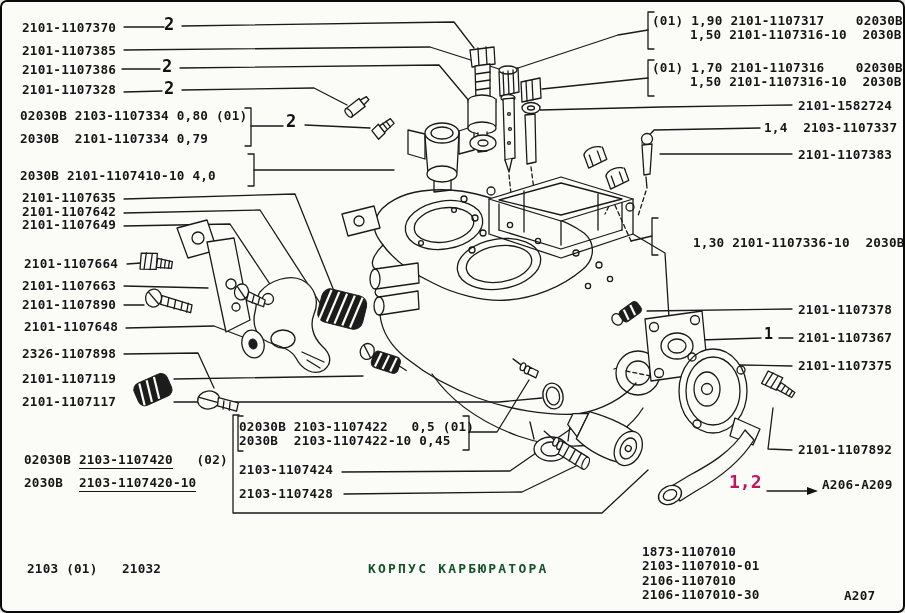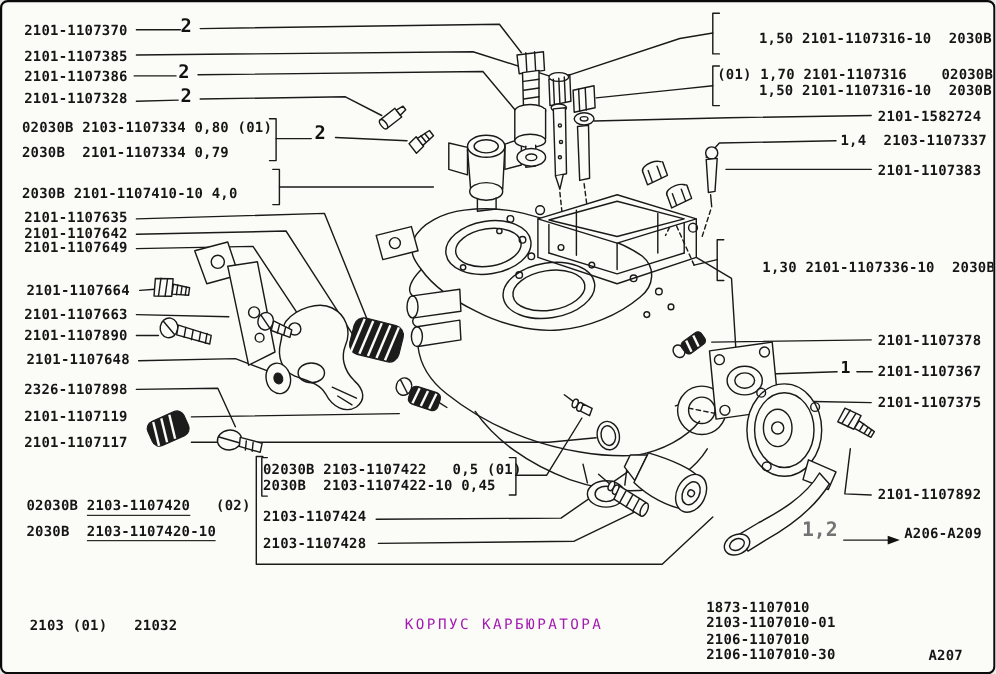--- a/index.html
+++ b/index.html
@@ -7,22 +7,22 @@
     position:relative;width:905px;height:613px;margin:0 auto;
     background:#fbfbf8;border:2px solid #0a0a0a;border-radius:7px;
     box-sizing:border-box;overflow:hidden;
     font-family:"DejaVu Sans Mono","Liberation Mono",monospace;
     color:#141414;
   }
   .t{position:absolute;font-weight:700;font-size:12.7px;line-height:13px;
      white-space:pre;letter-spacing:0.2px;color:#161616;}
   .t2{position:absolute;font-weight:700;font-size:17px;line-height:17px;color:#111;}
   .t1{position:absolute;font-weight:700;font-size:15px;line-height:15px;color:#111;}
-  .big{position:absolute;font-weight:700;font-size:18px;line-height:18px;color:#737373;}
-  .title{position:absolute;font-weight:400;font-size:13px;letter-spacing:2.2px;color:#a21caf;}
+  .big{position:absolute;font-weight:700;font-size:18px;line-height:18px;color:#be185d;}
+  .title{position:absolute;font-weight:700;font-size:13px;letter-spacing:2.2px;color:#14532d;}
   .un{border-bottom:1.6px solid #151515;padding-bottom:1px;}
   svg{position:absolute;left:0;top:0;}
   .ln{fill:none;stroke:#1a1a1a;stroke-width:1.3;stroke-linecap:round;stroke-linejoin:round;}
   .pt{fill:#fbfbf8;stroke:#1a1a1a;stroke-width:1.3;stroke-linecap:round;stroke-linejoin:round;}
   .po{fill:none;stroke:#1a1a1a;stroke-width:1.3;stroke-linecap:round;stroke-linejoin:round;}
   .dk{fill:#1c1c1c;stroke:#1c1c1c;}
   .dsh{stroke-dasharray:4 3;}
   .wl{stroke:#fbfbf8;stroke-width:2.2;}
 </style>
 </head>
@@ -397,20 +397,21 @@
 <span class="t" style="left:20px;top:393px">2101-1107117</span>
 
 <span class="t" style="left:22px;top:451px"><span>02030В </span><span class="un">2103-1107420</span><span>   (02)</span></span>
 <span class="t" style="left:22px;top:474px"><span>2030В  </span><span class="un">2103-1107420-10</span><span></span></span>
 
 <span class="t" style="left:237px;top:418px">02030В 2103-1107422   0,5 (01)</span>
 <span class="t" style="left:237px;top:432px">2030В  2103-1107422-10 0,45</span>
 <span class="t" style="left:237px;top:461px">2103-1107424</span>
 <span class="t" style="left:237px;top:485px">2103-1107428</span>
 
+<span class="t" style="left:650px;top:12px">(01) 1,90 2101-1107317    02030В</span>
 <span class="t" style="left:688px;top:26px">1,50 2101-1107316-10  2030В</span>
 <span class="t" style="left:650px;top:59px">(01) 1,70 2101-1107316    02030В</span>
 <span class="t" style="left:688px;top:73px">1,50 2101-1107316-10  2030В</span>
 <span class="t" style="left:796px;top:97px">2101-1582724</span>
 <span class="t" style="left:762px;top:119px">1,4  2103-1107337</span>
 <span class="t" style="left:796px;top:146px">2101-1107383</span>
 <span class="t" style="left:691px;top:234px">1,30 2101-1107336-10  2030В</span>
 <span class="t" style="left:796px;top:301px">2101-1107378</span>
 <span class="t1" style="left:762px;top:325px">1</span>
 <span class="t" style="left:796px;top:329px">2101-1107367</span>

